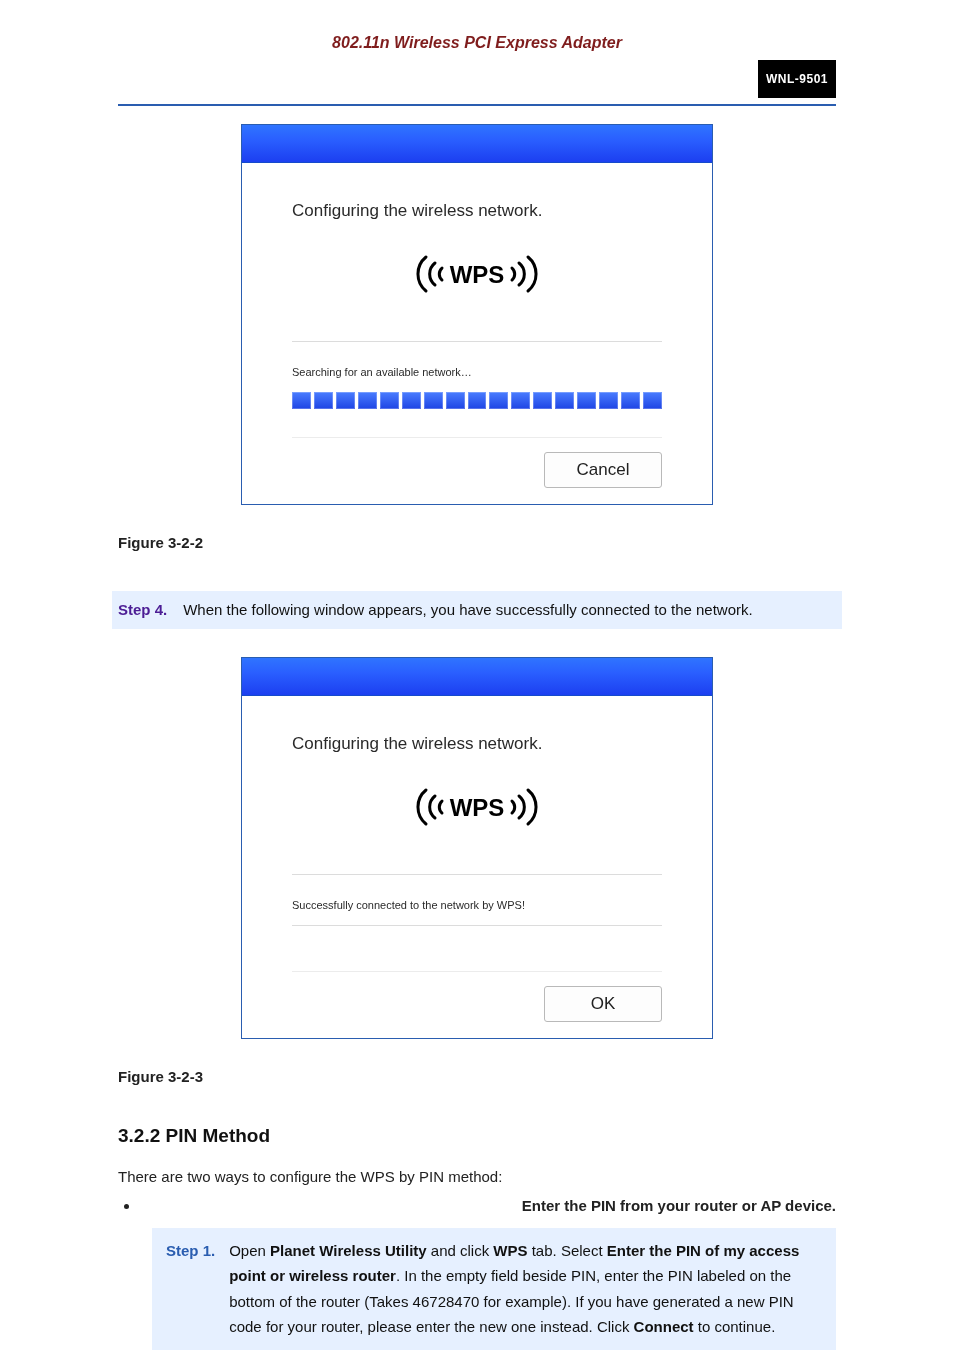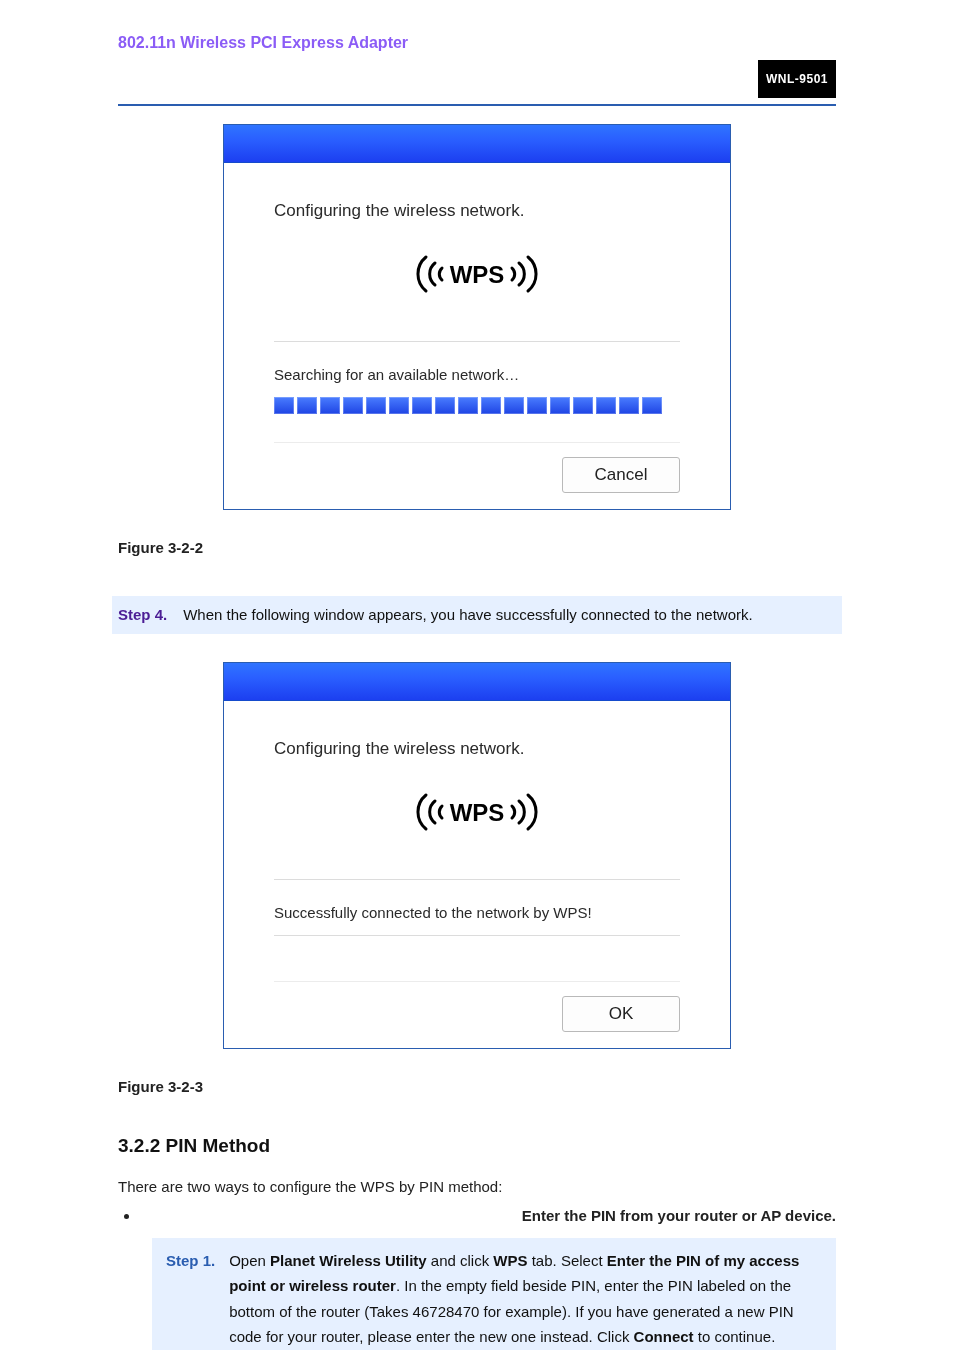--- a/index.html
+++ b/index.html
@@ -4,24 +4,25 @@
 <style>
   * { box-sizing: border-box; margin: 0; padding: 0; }
   html, body { width: 954px; background: #ffffff; font-family: Arial, Helvetica, sans-serif; color: #222; }
   .page {
     width: 954px;
     min-height: 1350px;
     padding: 34px 118px 40px 118px;
     position: relative;
   }
   .hdr-title {
-    color: #8b5cf6;
+    color: #7f1d1d;
+    font-style: italic;
     font-weight: 700;
     font-size: 16px;
-    text-align: left;
+    text-align: center;
     margin-bottom: 8px;
   }
   .hdr-badge {
     display: inline-block;
     float: right;
     background: #000;
     color: #fff;
     font-size: 12px;
     font-weight: 700;
     padding: 12px 8px;
@@ -30,21 +31,21 @@
   .hdr-clear { clear: both; }
   .hr-main {
     border: none;
     border-top: 2px solid #2a5db0;
     margin-top: 6px;
     margin-bottom: 18px;
   }
 
   
   .dialog-fig {
-    width: 508px;
+    width: 472px;
     margin: 0 auto 29px auto;
   }
   .dialog {
     border: 1px solid #2a5db0;
     background: #fff;
   }
   .dlg-titlebar {
     height: 38px;
     background: linear-gradient(to bottom, #2f74ff 0%, #2a5fff 40%, #1c3ff0 100%);
     border-bottom: 1px solid #154bcc;
@@ -62,21 +63,21 @@
     text-align: center;
     margin-bottom: 38px;
   }
   .wps-logo svg { display: inline-block; }
 
   .dlg-progress-sec {
     border-top: 1px solid #dcdcdc;
     padding-top: 24px;
   }
   .dlg-status {
-    font-size: 15px;
+    font-size: 11px;
     margin-bottom: 14px;
   }
   .progress-bar {
     display: flex;
     gap: 3px;
     margin-bottom: 28px;
   }
   .progress-seg {
     width: 20px;
     height: 17px;

